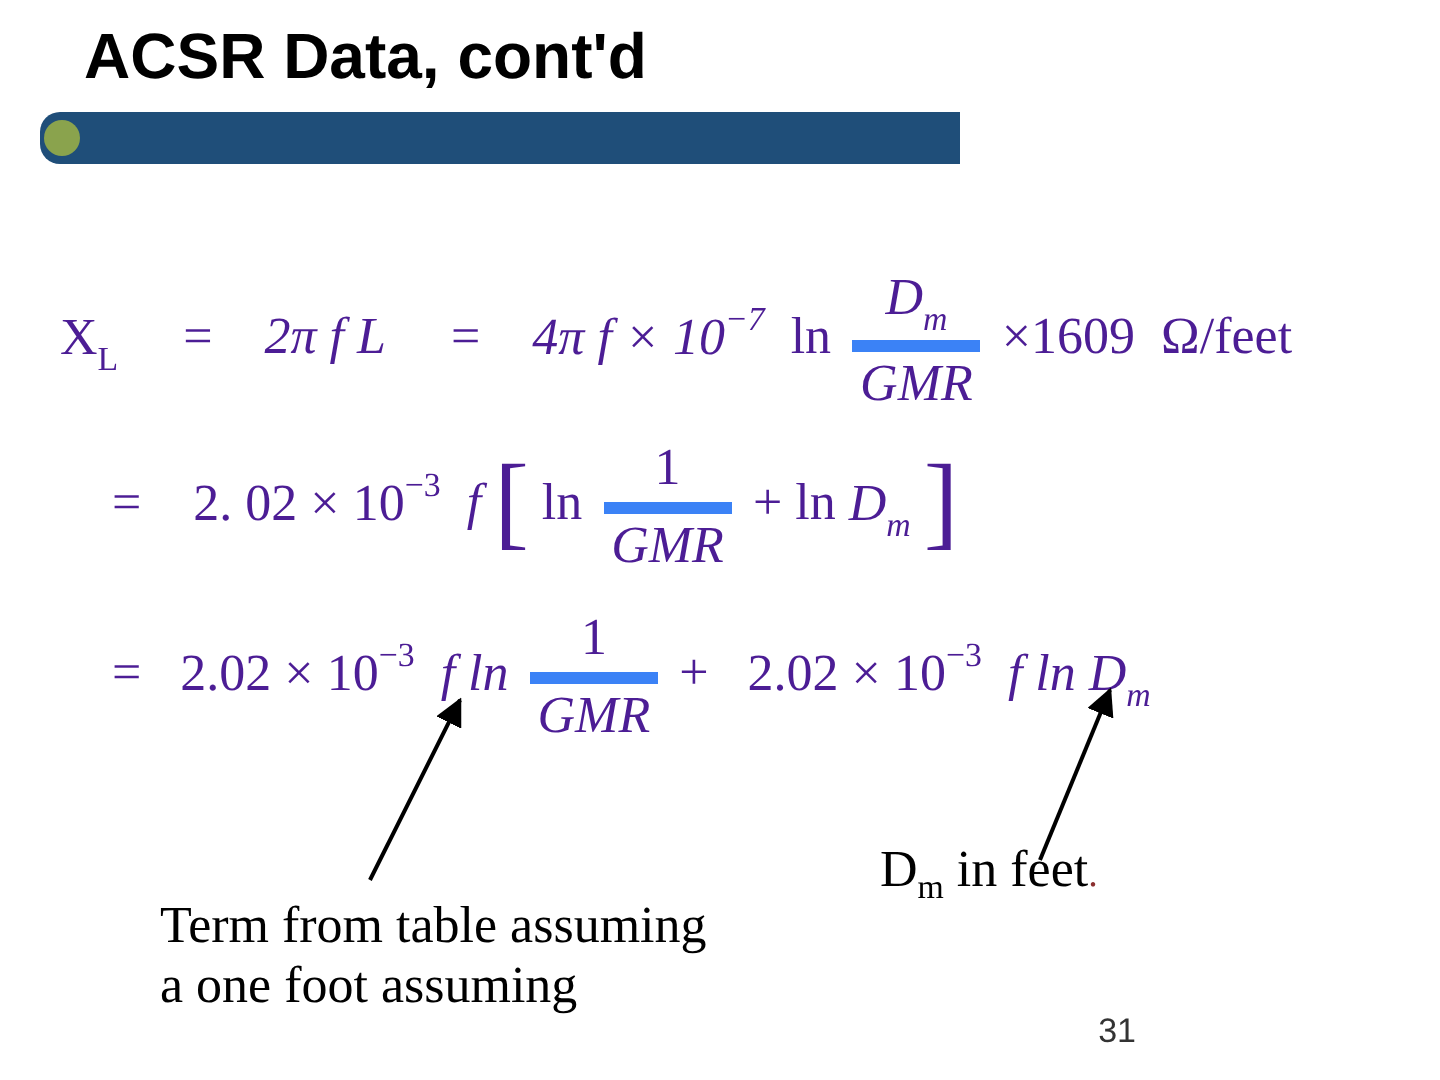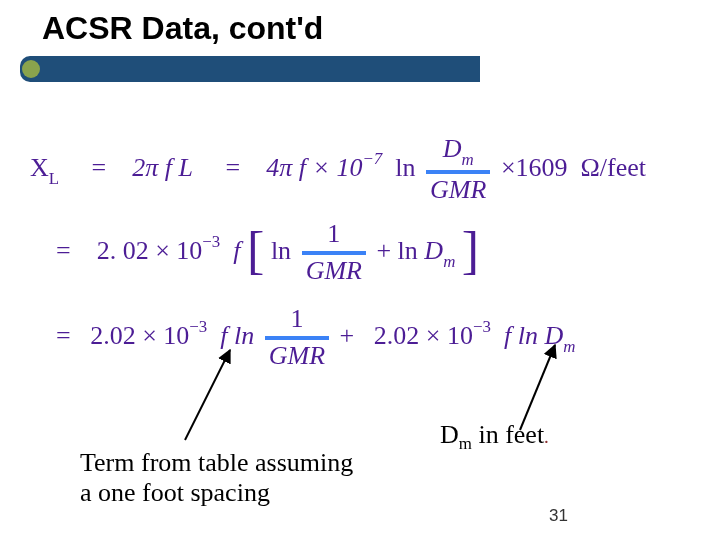--- a/index.html
+++ b/index.html
@@ -60,21 +60,21 @@
 
   .frac {
     display: inline-block;
     text-align: center;
     vertical-align: middle;
     margin: 0 4px;
   }
   .frac .num {
     display: block;
     padding: 0 4px 2px 4px;
-    border-bottom: 4px solid #3b82f6;
+    border-bottom: 6px solid #3b82f6;
     line-height: 1.1;
   }
   .frac .den {
     display: block;
     padding: 2px 4px 0 4px;
     line-height: 1.1;
   }
 
   .bigbracket-l, .bigbracket-r {
     display: inline-block;
@@ -188,21 +188,21 @@
       <marker id="ah" viewBox="0 0 10 10" refX="9" refY="5" markerWidth="7" markerHeight="7" orient="auto-start-reverse">
         <path d="M 0 0 L 10 5 L 0 10 z" fill="#000"></path>
       </marker>
     </defs>
     <line x1="185" y1="440" x2="230" y2="350" stroke="#000" stroke-width="2" marker-end="url(#ah)"></line>
     <line x1="520" y1="430" x2="555" y2="345" stroke="#000" stroke-width="2" marker-end="url(#ah)"></line>
   </svg>
 
   <div class="annot" style="left:80px; top:448px; width:320px;">
     <div>Term from table assuming</div>
-    <div>a one foot spacing</div>
+    <div>a one foot assuming</div>
   </div>
 
   <div class="annot" style="left:440px; top:420px; width:260px;">
     <div>
       <span>D</span><span class="sub2">m</span><span> in feet</span><span class="annot-red">.</span>
     </div>
   </div>
 
   <div class="pagenum">31</div>
 </div>

